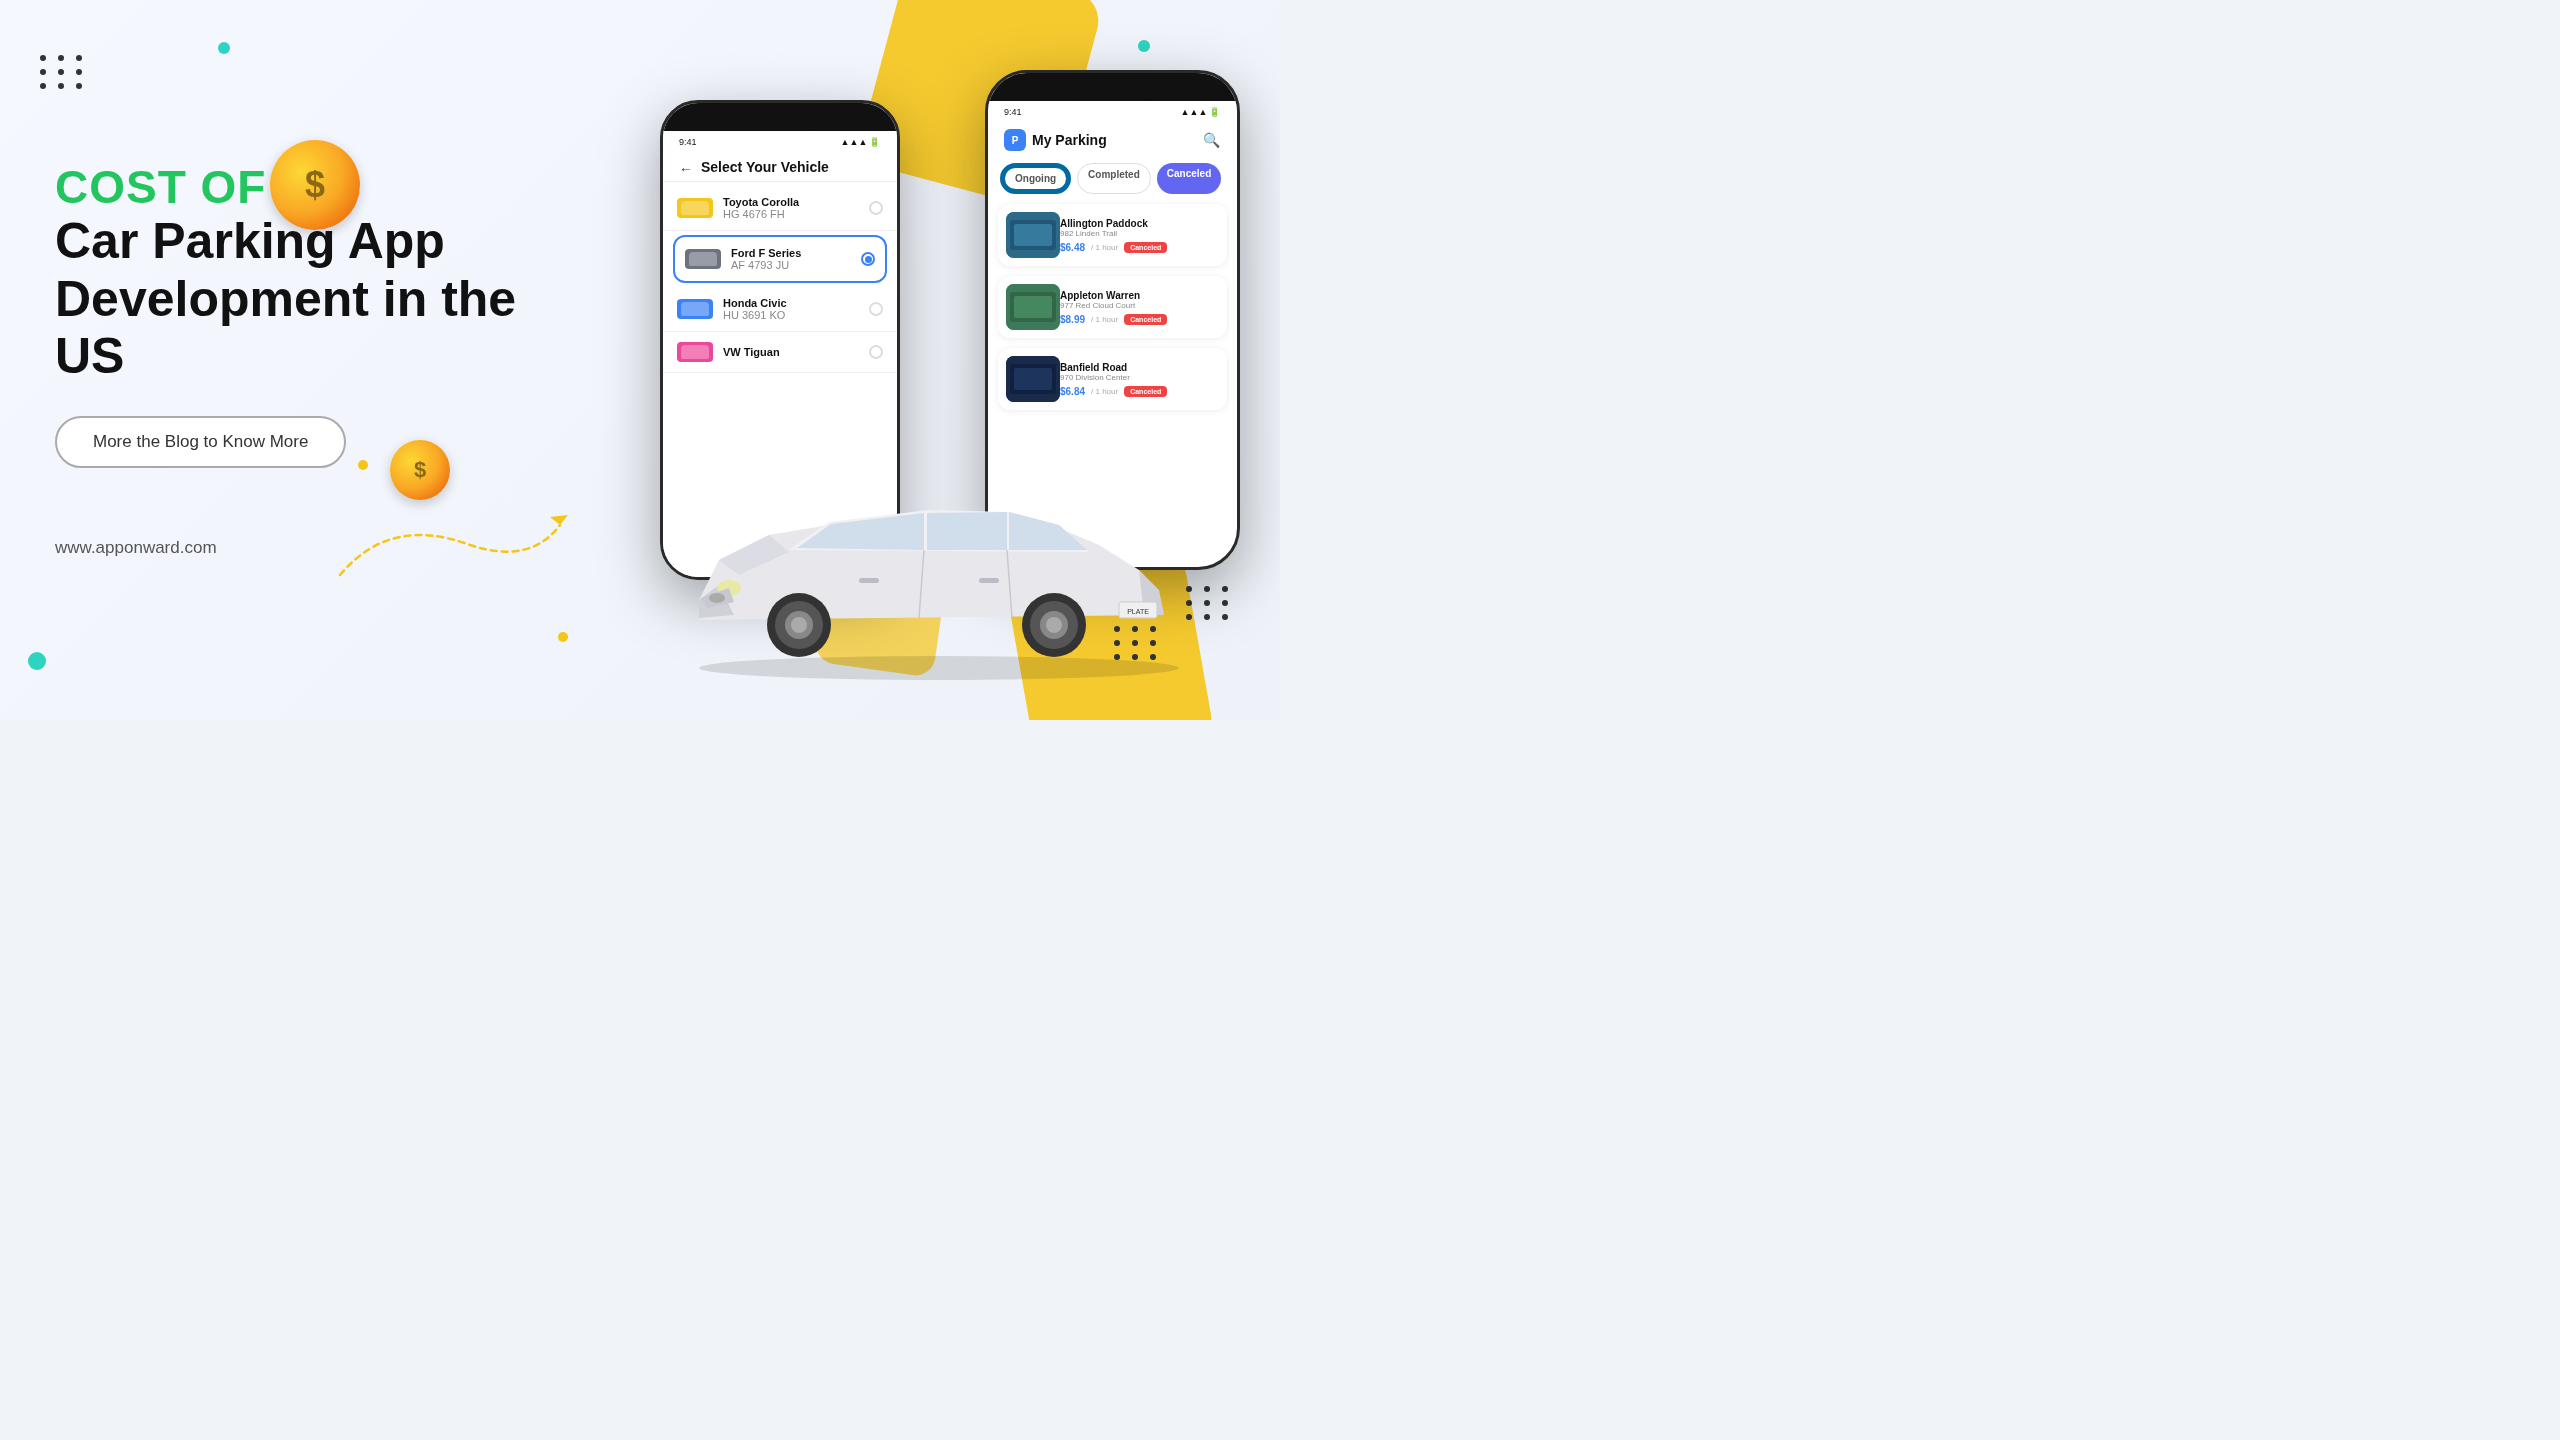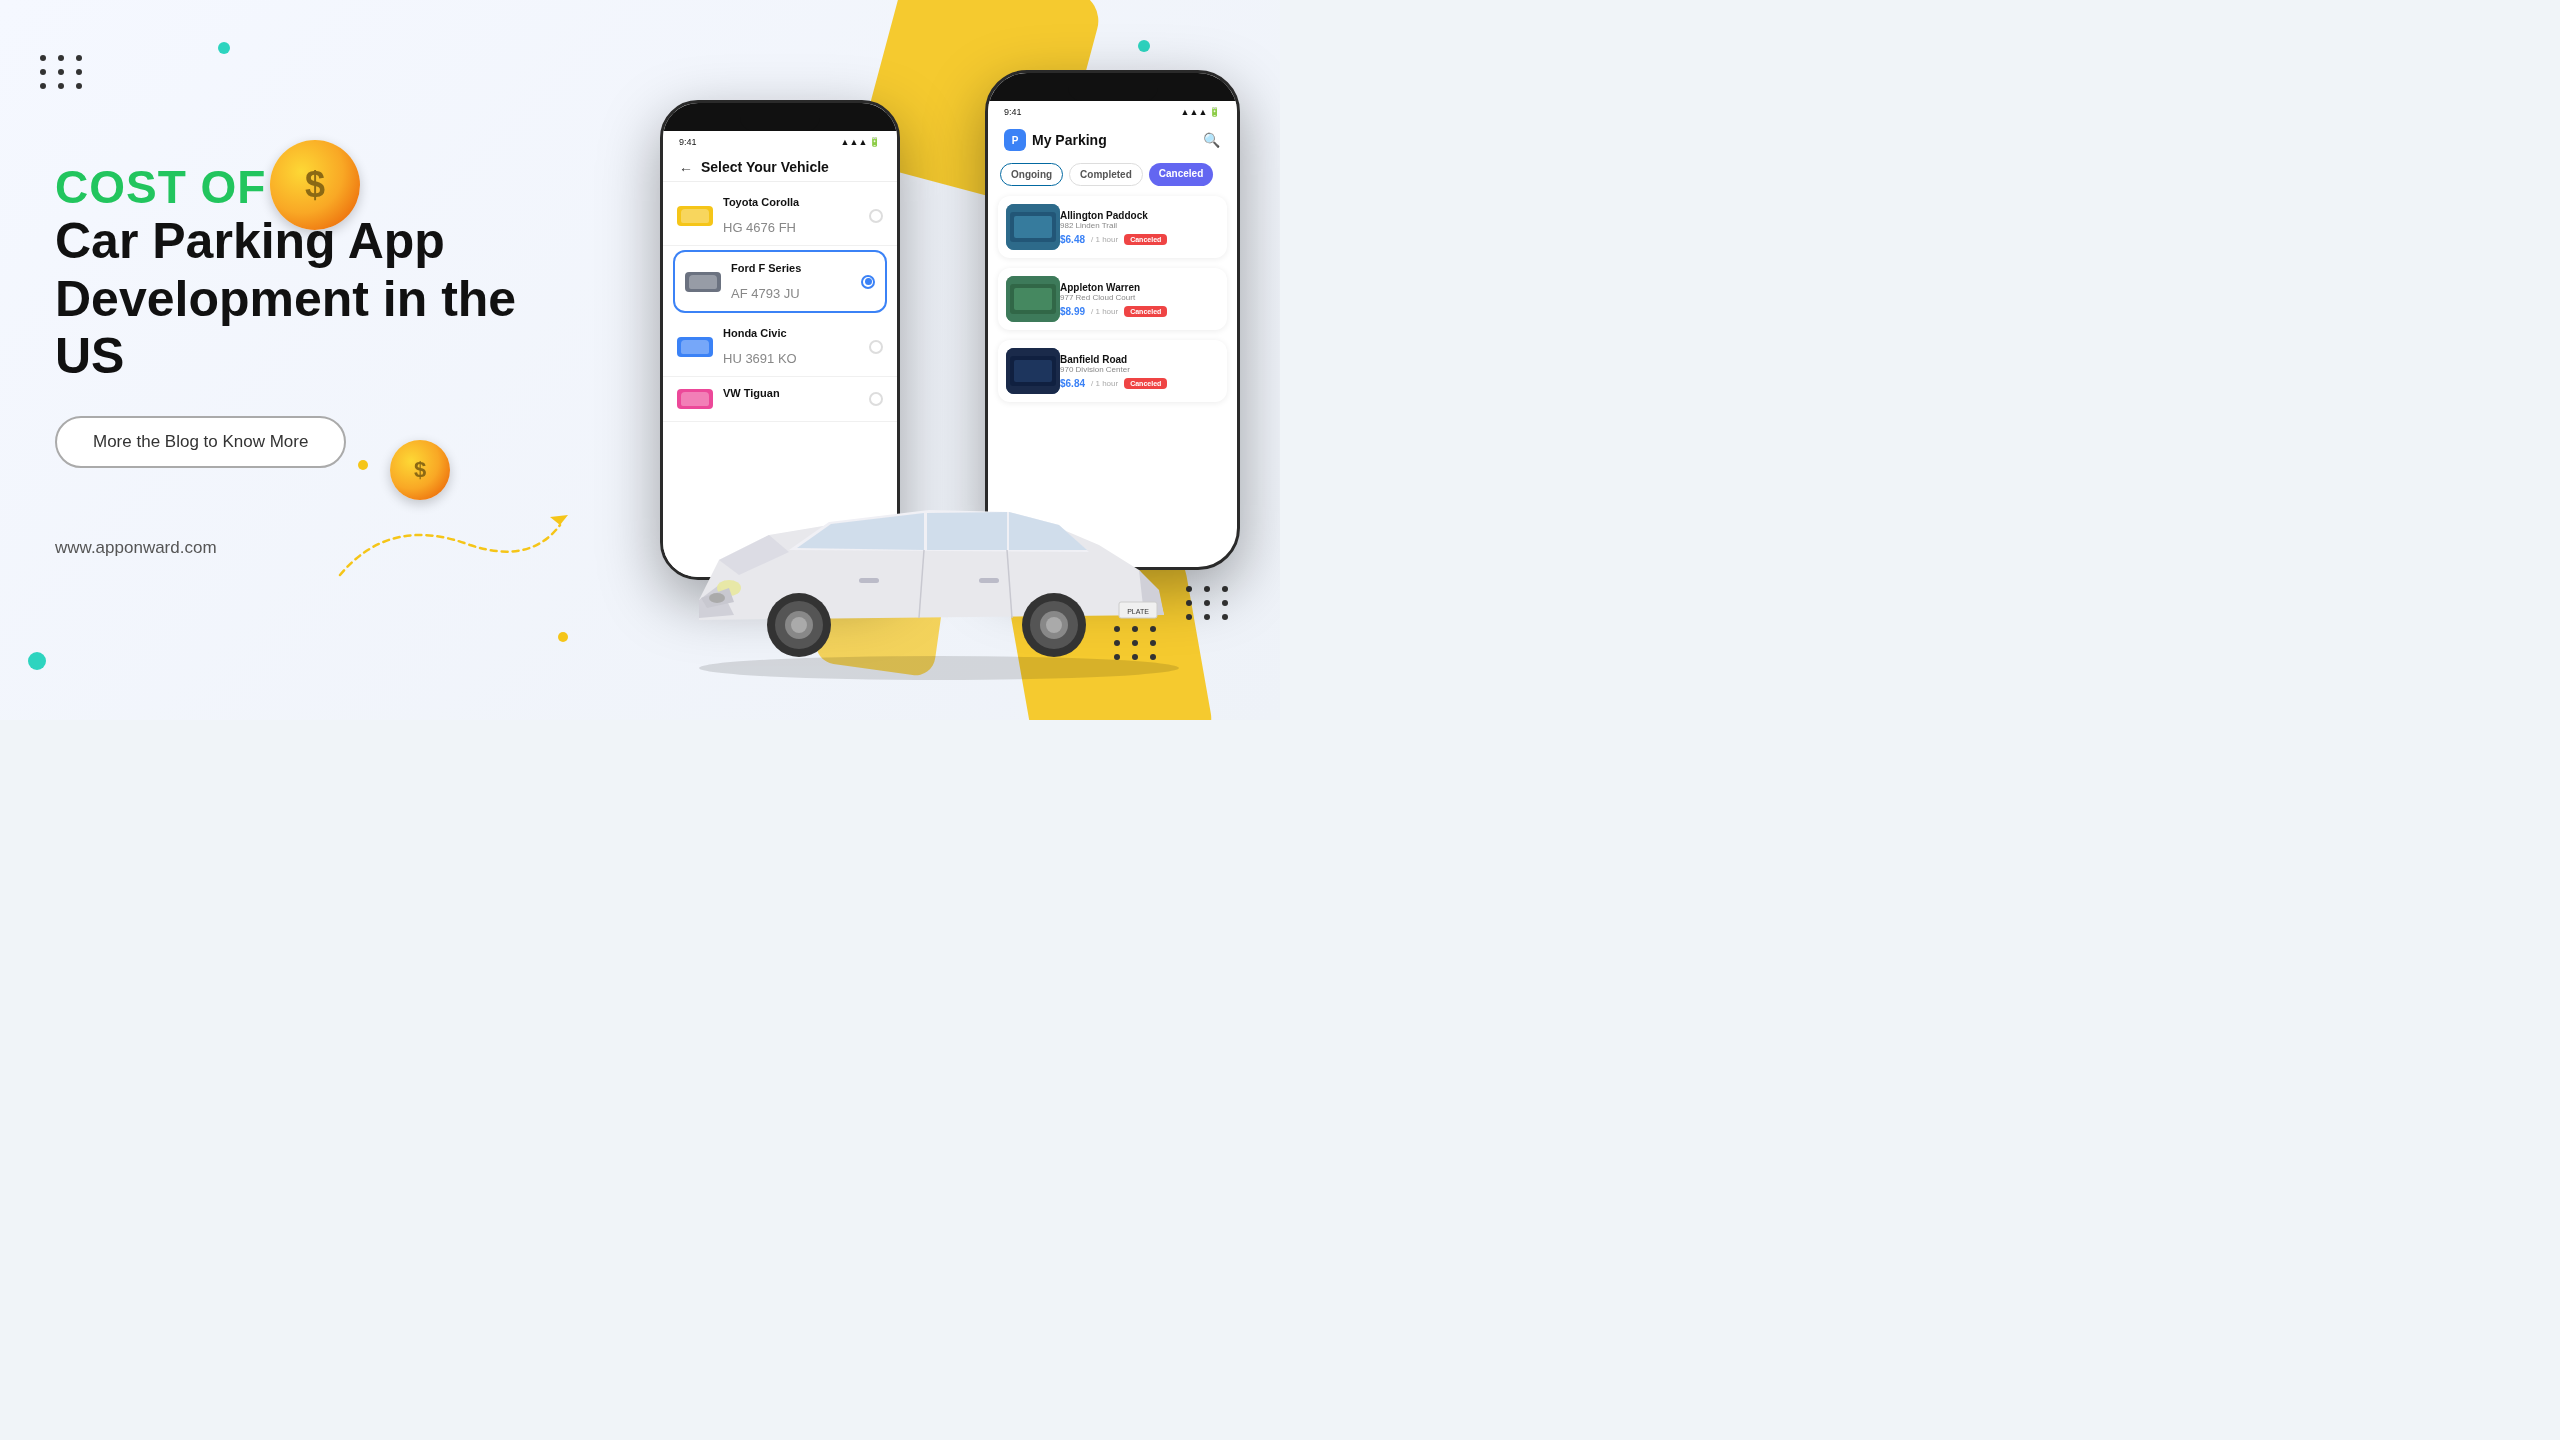--- a/index.html
+++ b/index.html
@@ -250,21 +250,21 @@
     .vehicle-icon.pink { background: #ec4899; }
     .vehicle-icon.gray { background: #6b7280; }
     .vehicle-car-shape {
       width: 28px;
       height: 14px;
       background: rgba(255,255,255,0.3);
       border-radius: 4px 4px 2px 2px;
     }
     .vehicle-info { flex: 1; }
     .vehicle-name { font-size: 11px; font-weight: 700; color: #111; }
-    .vehicle-plate { font-size: 13px; color: #888; margin-top: 12px; }
+    .vehicle-plate { font-size: 11px; color: #888; }
     .radio-btn {
       width: 14px; height: 14px;
       border-radius: 50%;
       border: 2px solid #ddd;
       display: flex; align-items: center; justify-content: center;
     }
     .radio-btn.selected-radio { border-color: #3b82f6; }
     .radio-inner { width: 7px; height: 7px; border-radius: 50%; background: #3b82f6; }
 
     
@@ -303,21 +303,21 @@
       display: flex;
       gap: 6px;
       padding: 6px 12px;
     }
     .tab {
       padding: 5px 10px;
       border-radius: 20px;
       font-size: 10px;
       font-weight: 600;
     }
-    .tab-ongoing { background: transparent; color: #555; border: 1px solid #0369a1; }
+    .tab-ongoing { background: transparent; color: #555; border: 5px solid #0369a1; }
     .tab-completed { background: transparent; color: #555; border: 1px solid #ddd; }
     .tab-canceled { background: #6366f1; color: white; }
 
     .parking-list { padding: 4px 10px; overflow: hidden; }
     .parking-item {
       display: flex;
       align-items: center;
       gap: 0;
       margin-bottom: 10px;
       background: white;

